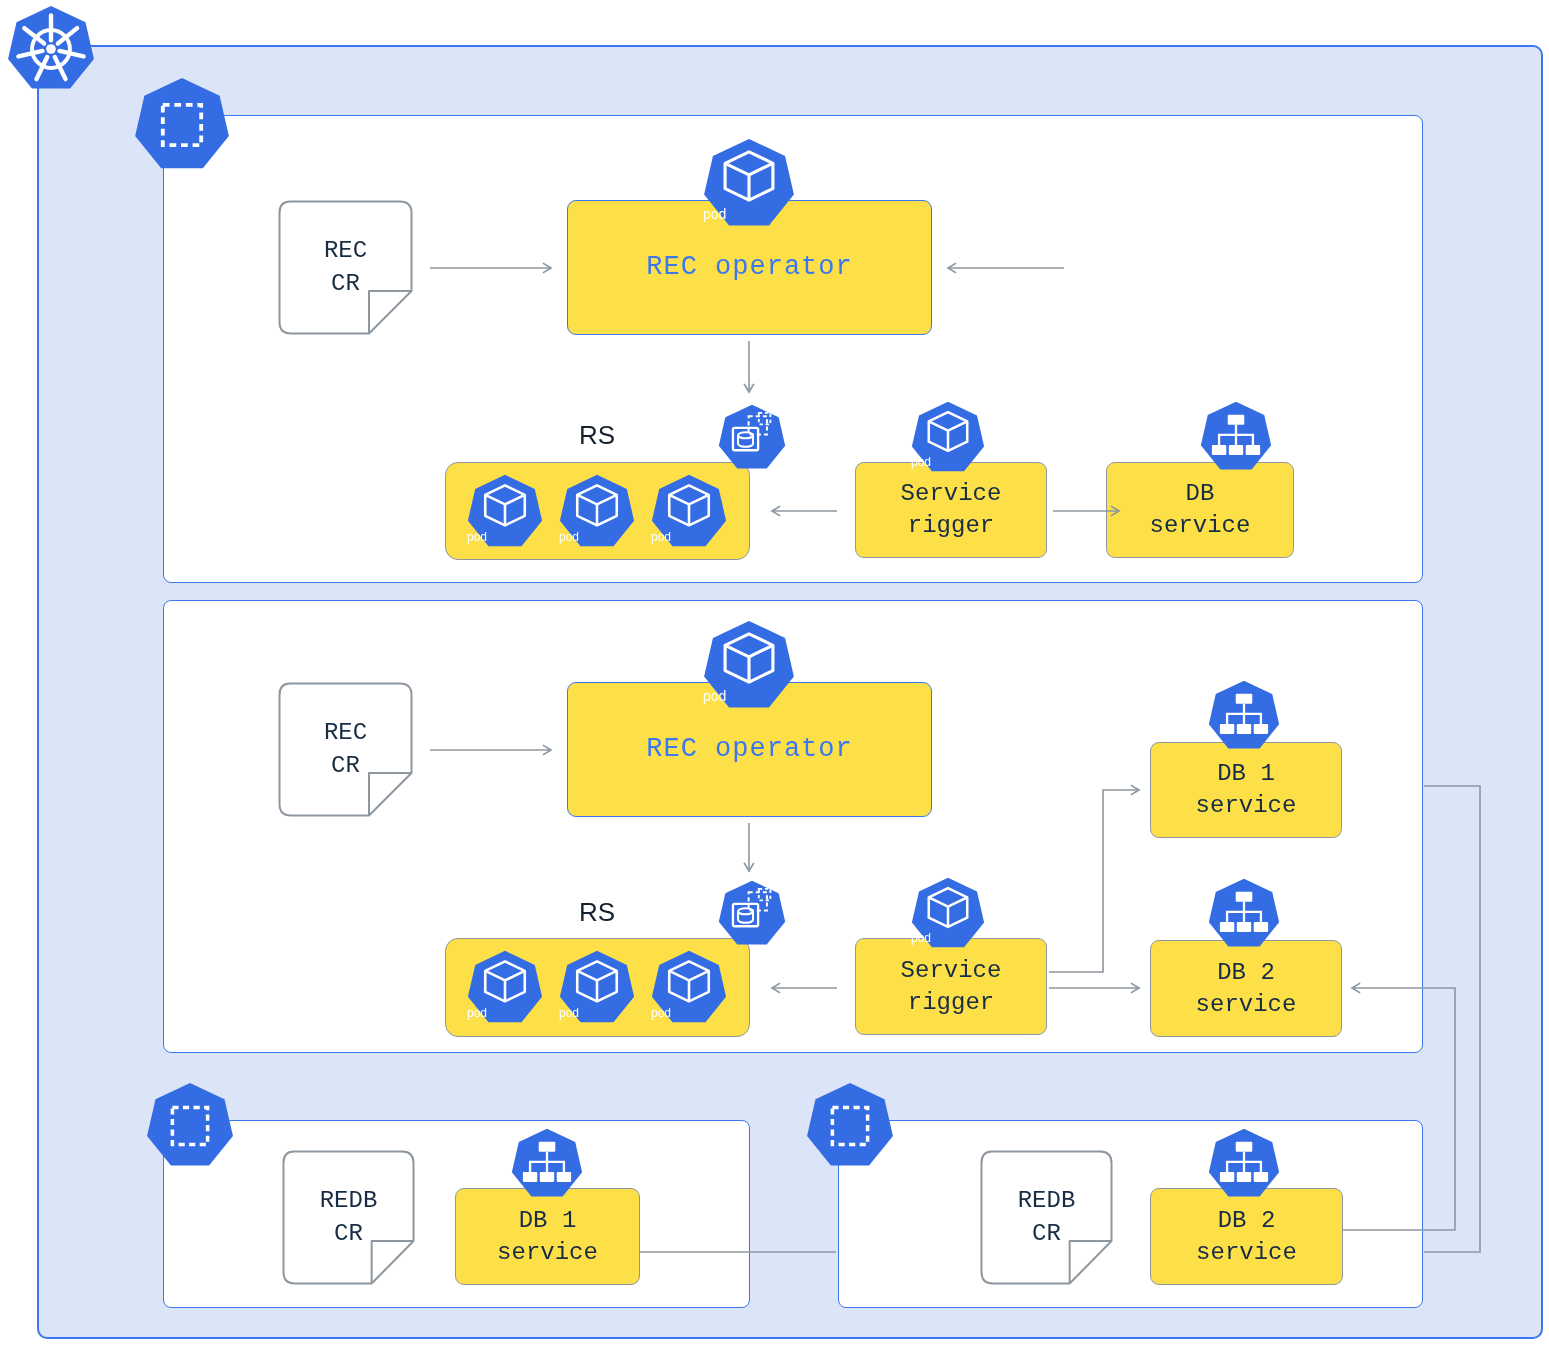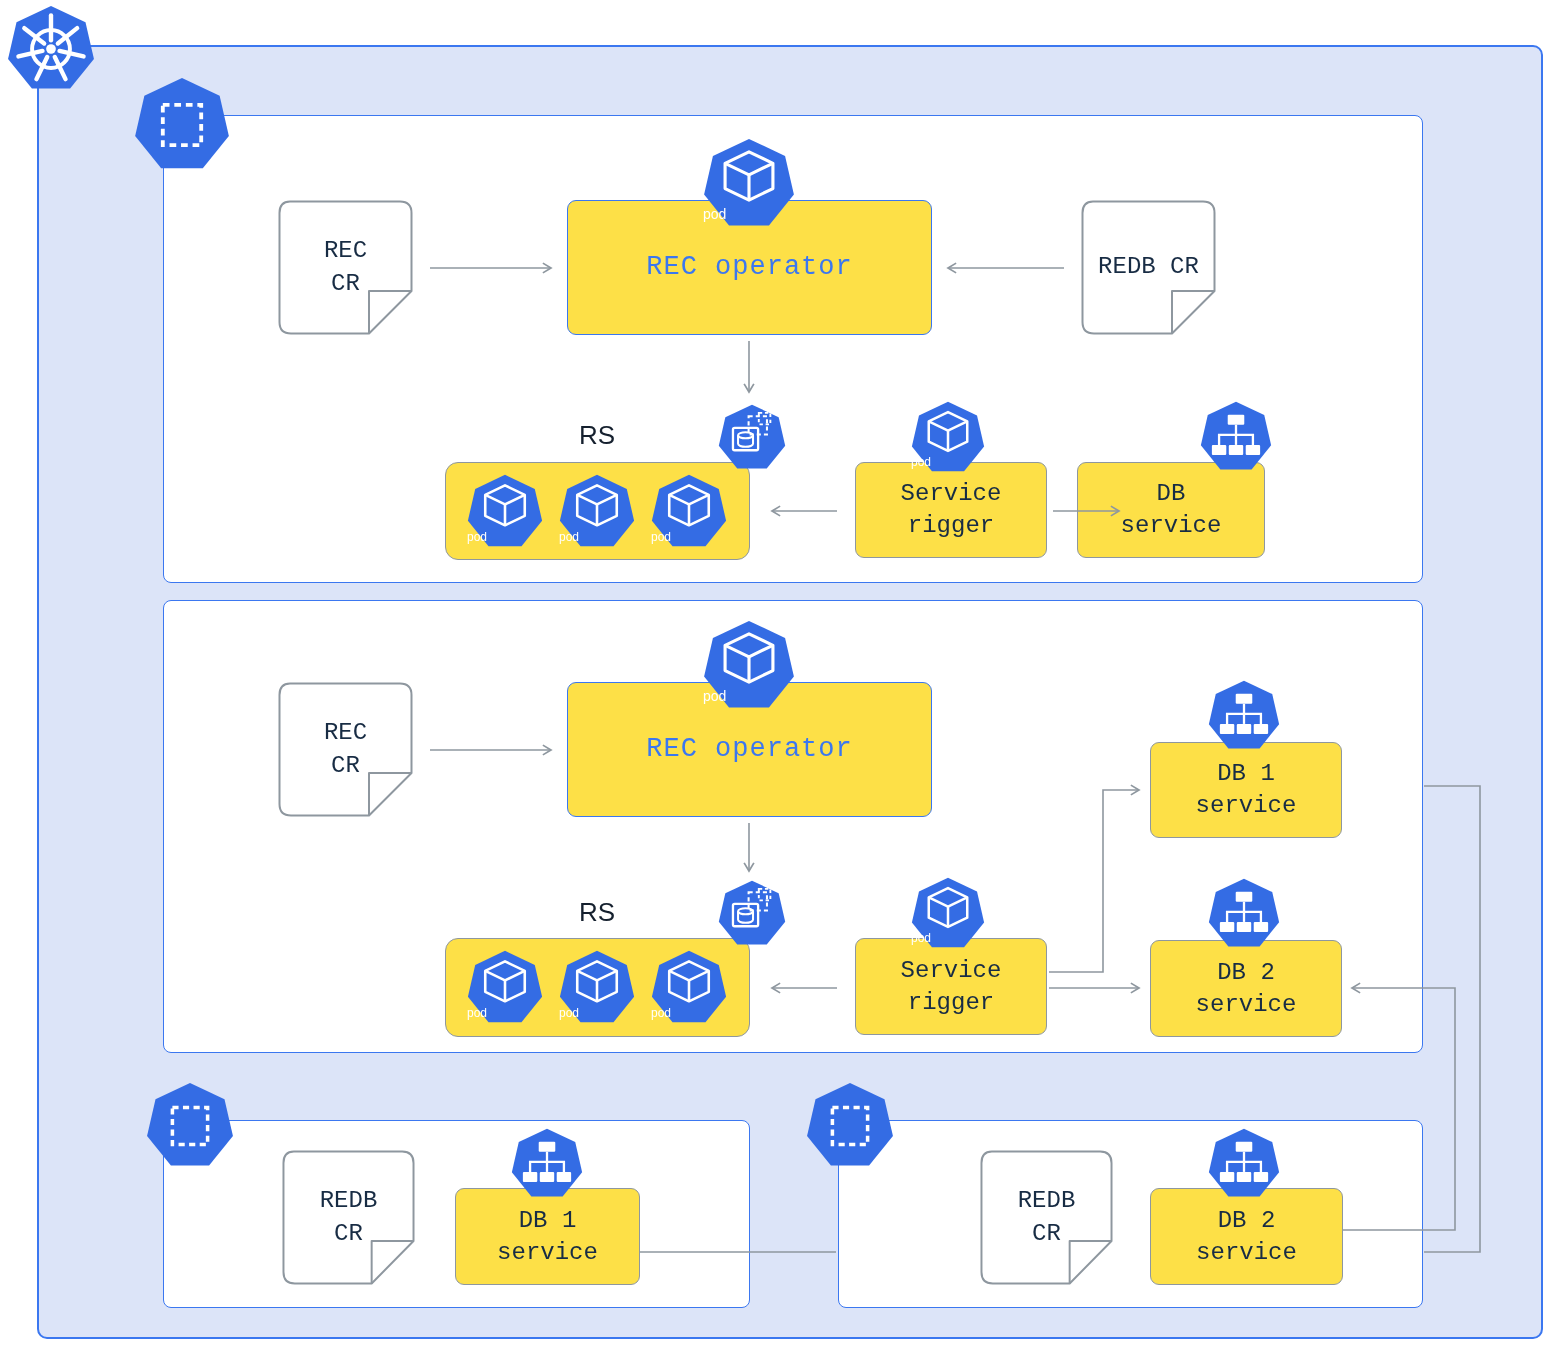--- a/index.html
+++ b/index.html
@@ -132,38 +132,30 @@
     <div class="doc-text">
       <span>REC</span>
       <span>CR</span>
     </div>
   </div>
 
   <div class="gbox bluebox" style="left:567px; top:200px; width:365px; height:135px;">
     <span>REC operator</span>
   </div>
 
-  <div class="doc" style="left:1081px; top:200px; width:135px; height:135px;">
-    <svg viewBox="0 0 135 135" width="135" height="135">
-        <use href="#sym-doc"></use>
-      </svg>
-    <div class="doc-text">
-        <span>REDB CR</span>
-      </div>
-  </div>
 
   <div class="rs-label" style="left:552px; top:420px;">RS</div>
   <div class="gbox rsbox" style="left:445px; top:462px; width:305px; height:98px;"></div>
 
   <div class="gbox" style="left:855px; top:462px; width:192px; height:96px;">
     <span>Service</span>
     <span>rigger</span>
   </div>
 
-  <div class="gbox" style="left:1077px; top:462px; width:188px; height:96px;">
+  <div class="gbox" style="left:1106px; top:462px; width:188px; height:96px;">
     <span>DB</span>
     <span>service</span>
   </div>
 
   <div class="doc" style="left:278px; top:682px; width:135px; height:135px;">
     <svg viewBox="0 0 135 135" width="135" height="135">
         <use href="#sym-doc"></use>
       </svg>
     <div class="doc-text">
       <span>REC</span>

